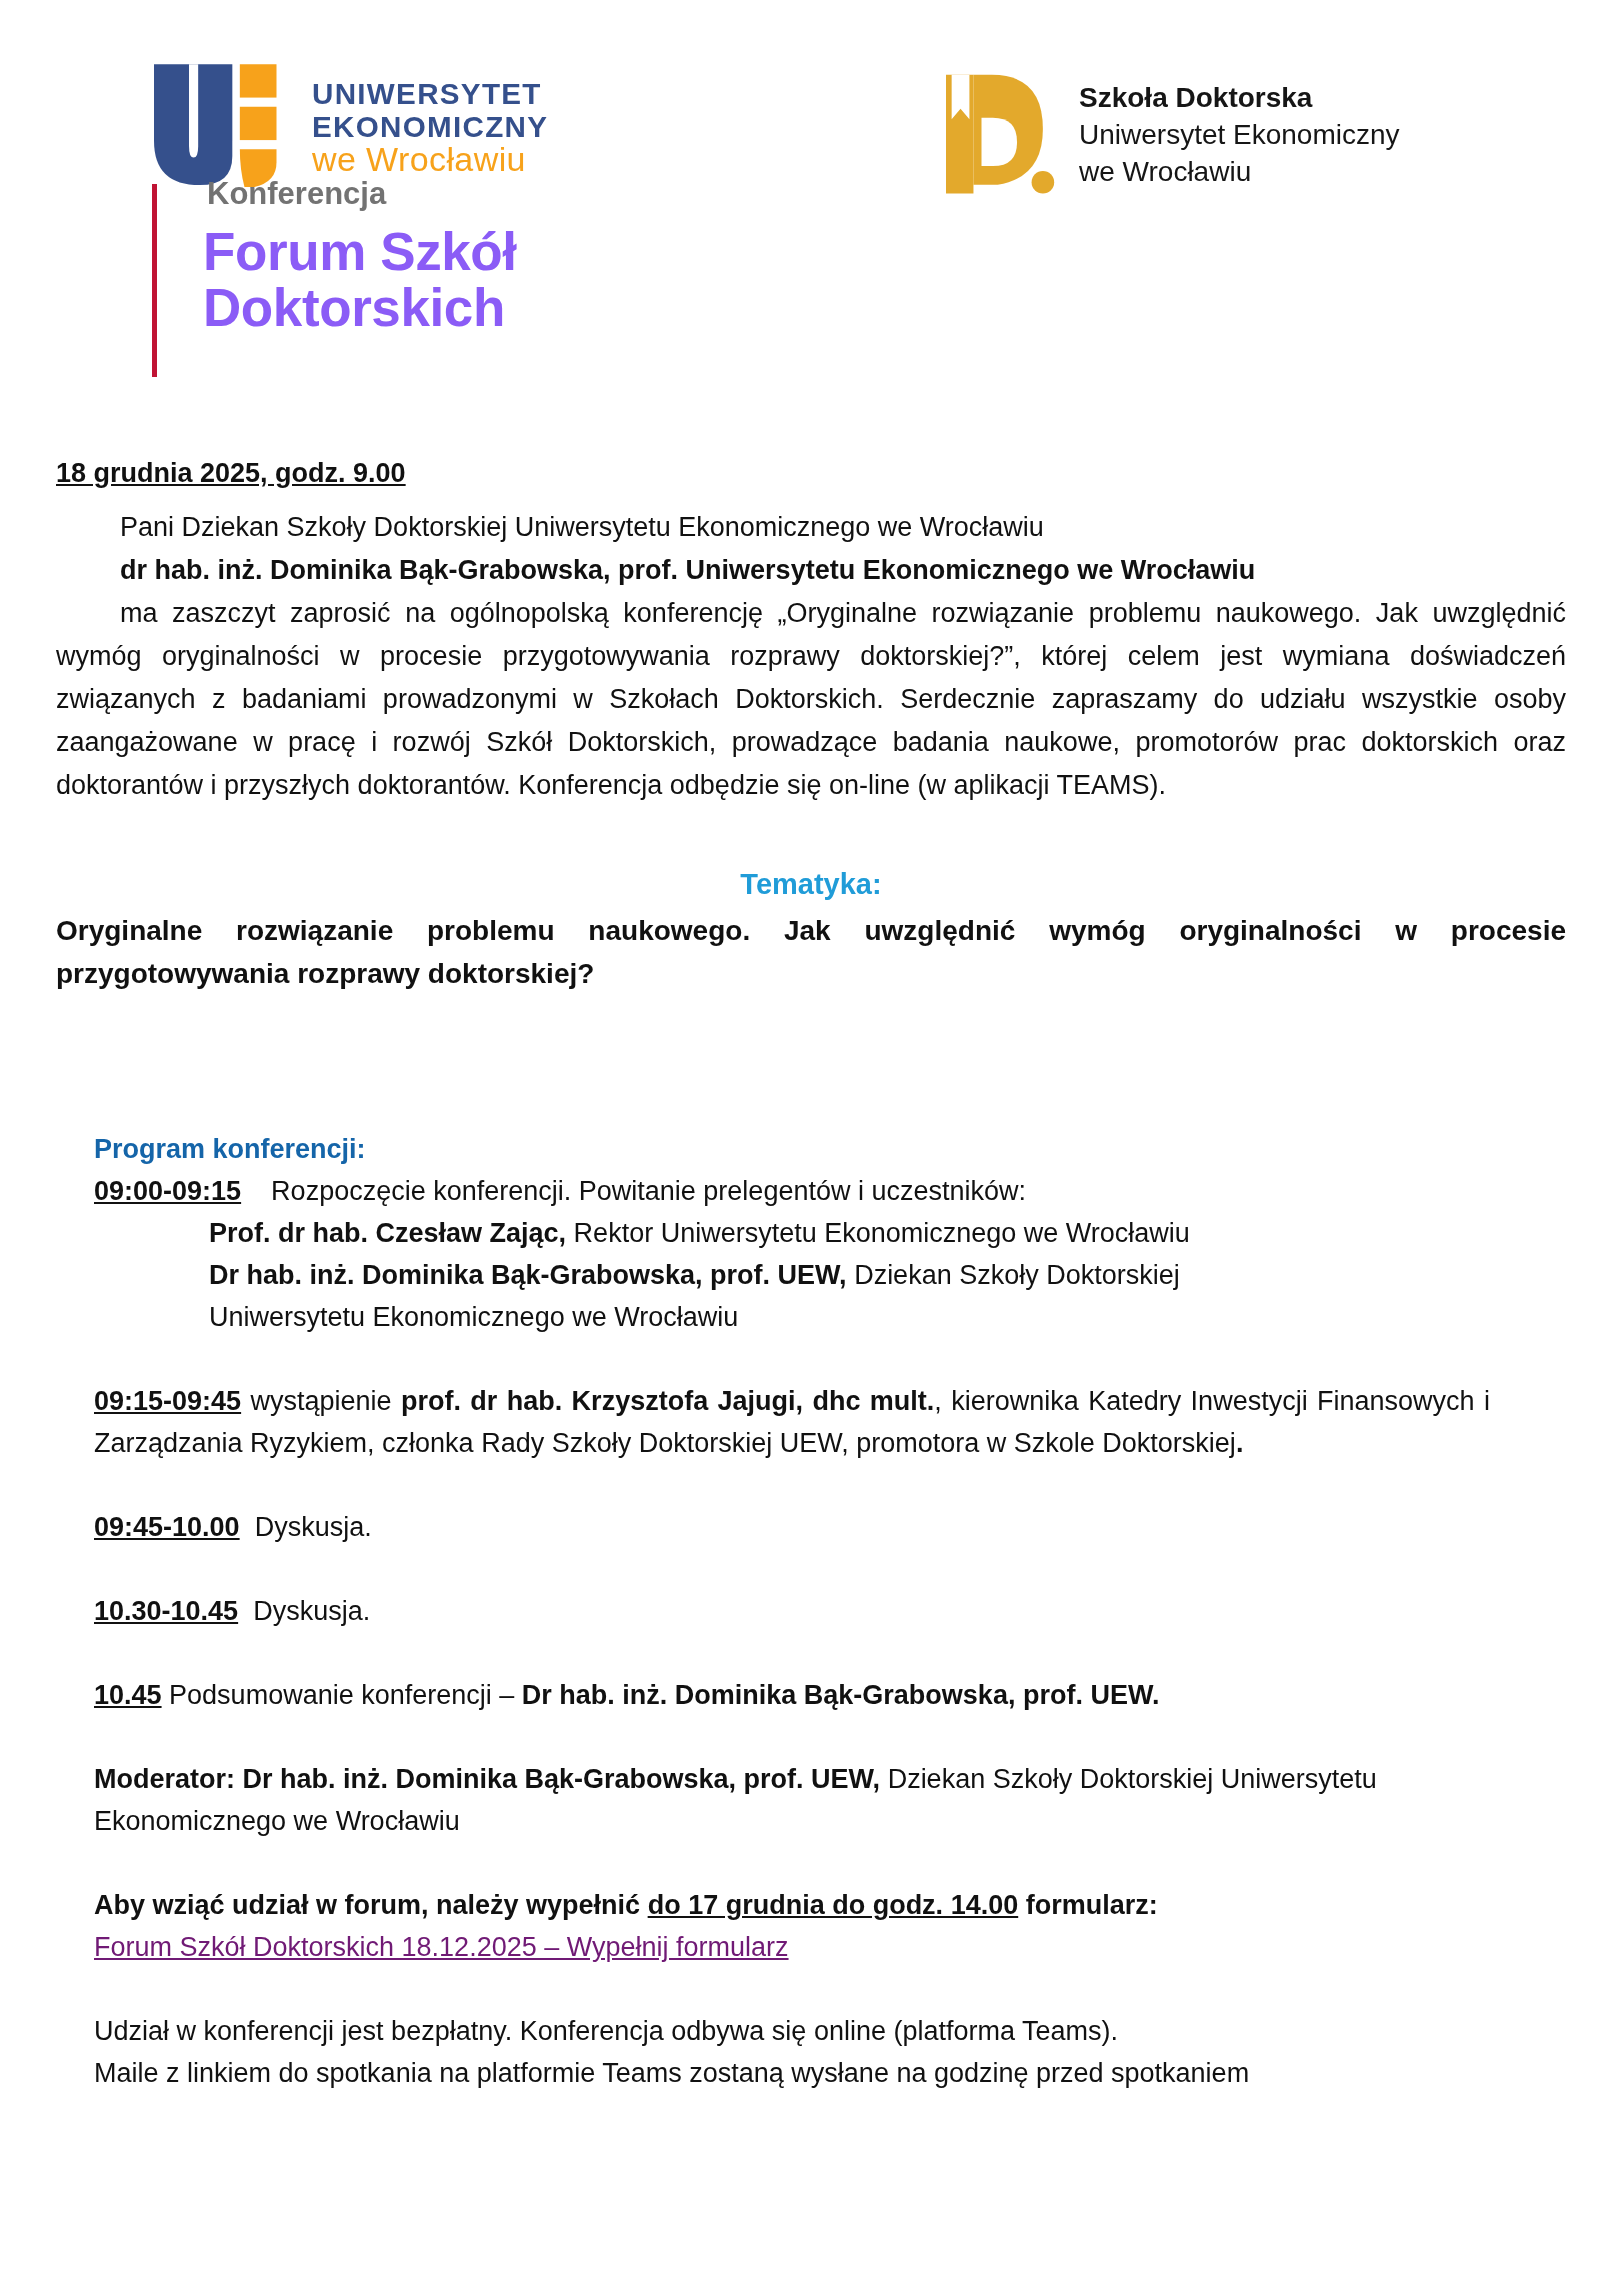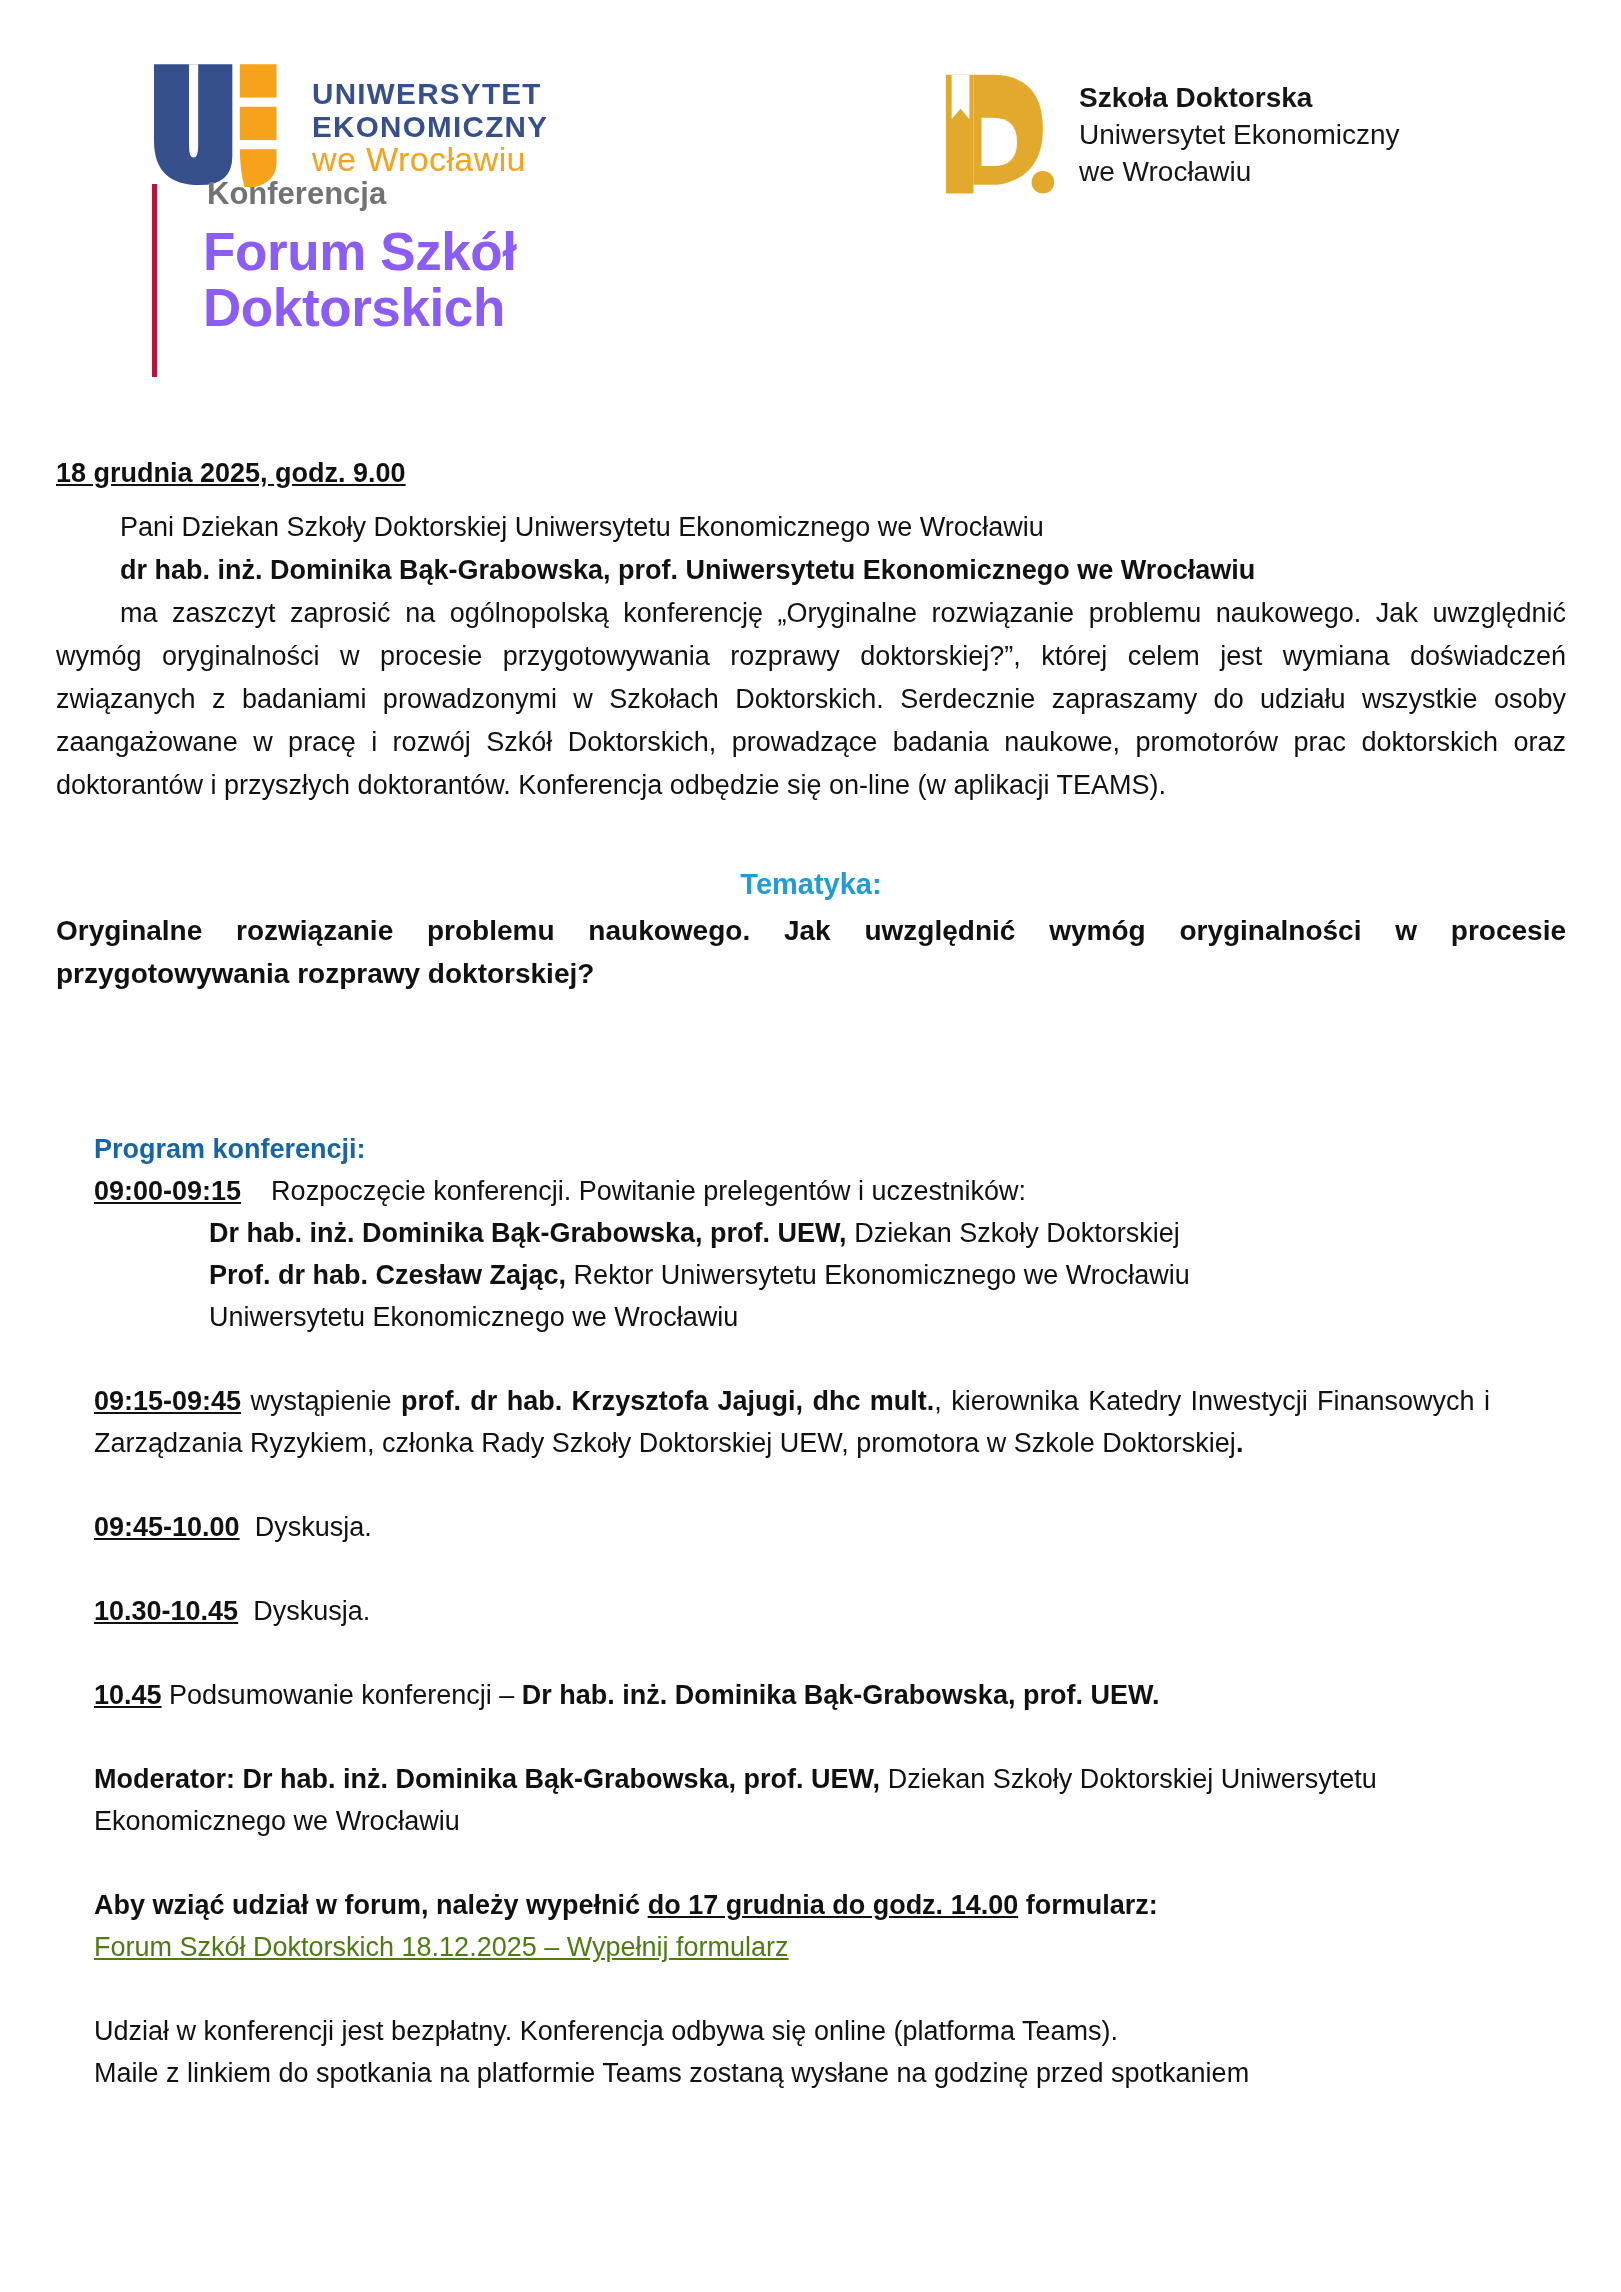--- a/index.html
+++ b/index.html
@@ -26,21 +26,21 @@
   .ind{margin-left:64px;}
   .just{text-align:justify;text-indent:64px;margin:0;}
   .tema-h{margin-top:56px;text-align:center;font-size:29px;font-weight:bold;color:#209CD8;}
   .tema-t{margin-top:3.6px;font-weight:bold;font-size:28px;text-align:justify;}
   .program{margin-top:133px;margin-left:38px;margin-right:76px;line-height:42px;}
   .prog-h{font-weight:bold;color:#1565A9;}
   .grp{margin-bottom:42px;}
   .rich{white-space:pre-wrap;}
   .jline{text-align:justify;}
   .speaker{margin-left:115px;}
-  .link-line a{color:#4d7c0f;text-decoration:underline;}
+  .link-line a{color:#701a75;text-decoration:underline;}
 </style>
 </head>
 <body>
 
 <header class="hdr">
   <svg class="ue-mark" width="125" height="123" viewBox="0 0 150 147">
     <path fill="#35508C" d="M0 0 H94 V110 Q94 145 55 145 Q0 145 0 92 Z"></path>
     <path fill="#ffffff" d="M42 0 H53 V98 Q53 112 47.5 112 Q42 112 42 98 Z"></path>
     <rect fill="#F7A21B" x="103" y="0" width="44" height="40"></rect>
     <rect fill="#F7A21B" x="103" y="51" width="44" height="40"></rect>
@@ -80,22 +80,22 @@
   <div class="ind b">dr hab. inż. Dominika Bąk-Grabowska, prof. Uniwersytetu Ekonomicznego we Wrocławiu</div>
   <p class="just">ma zaszczyt zaprosić na ogólnopolską konferencję „Oryginalne rozwiązanie problemu naukowego. Jak uwzględnić wymóg oryginalności w procesie przygotowywania rozprawy doktorskiej?”, której celem jest wymiana doświadczeń związanych z badaniami prowadzonymi w Szkołach Doktorskich. Serdecznie zapraszamy do udziału wszystkie osoby zaangażowane w pracę i rozwój Szkół Doktorskich, prowadzące badania naukowe, promotorów prac doktorskich oraz doktorantów i przyszłych doktorantów. Konferencja odbędzie się on-line (w aplikacji TEAMS).</p>
 
   <div class="tema-h">Tematyka:</div>
   <div class="tema-t">Oryginalne rozwiązanie problemu naukowego. Jak uwzględnić wymóg oryginalności w procesie przygotowywania rozprawy doktorskiej?</div>
 
   <section class="program">
     <div class="prog-h">Program konferencji:</div>
     <div class="grp">
       <div class="rich"><span class="b u">09:00-09:15</span><span>    Rozpoczęcie konferencji. Powitanie prelegentów i uczestników:</span></div>
+      <div class="rich speaker"><span class="b">Prof. dr hab. Czesław Zając,</span><span> Rektor Uniwersytetu Ekonomicznego we Wrocławiu</span></div>
       <div class="rich speaker"><span class="b">Dr hab. inż. Dominika Bąk-Grabowska, prof. UEW,</span><span> Dziekan Szkoły Doktorskiej</span></div>
-      <div class="rich speaker"><span class="b">Prof. dr hab. Czesław Zając,</span><span> Rektor Uniwersytetu Ekonomicznego we Wrocławiu</span></div>
       <div class="rich speaker"><span>Uniwersytetu Ekonomicznego we Wrocławiu</span></div>
     </div>
     <div class="grp rich jline"><span class="b u">09:15-09:45</span><span> wystąpienie </span><span class="b">prof. dr hab. Krzysztofa Jajugi, dhc mult.</span><span>, kierownika Katedry Inwestycji Finansowych i Zarządzania Ryzykiem, członka Rady Szkoły Doktorskiej UEW, promotora w Szkole Doktorskiej</span><span class="b">.</span></div>
     <div class="grp rich"><span class="b u">09:45-10.00</span><span>  Dyskusja.</span></div>
     <div class="grp rich"><span class="b u">10.30-10.45</span><span>  Dyskusja.</span></div>
     <div class="grp rich"><span class="b u">10.45</span><span> Podsumowanie konferencji – </span><span class="b">Dr hab. inż. Dominika Bąk-Grabowska, prof. UEW.</span></div>
     <div class="grp rich"><span class="b">Moderator: Dr hab. inż. Dominika Bąk-Grabowska, prof. UEW,</span><span> Dziekan Szkoły Doktorskiej Uniwersytetu Ekonomicznego we Wrocławiu</span></div>
 
     <div class="grp">
       <div class="rich"><span class="b">Aby wziąć udział w forum, należy wypełnić </span><span class="b u">do 17 grudnia do godz. 14.00</span><span class="b"> formularz:</span></div>

